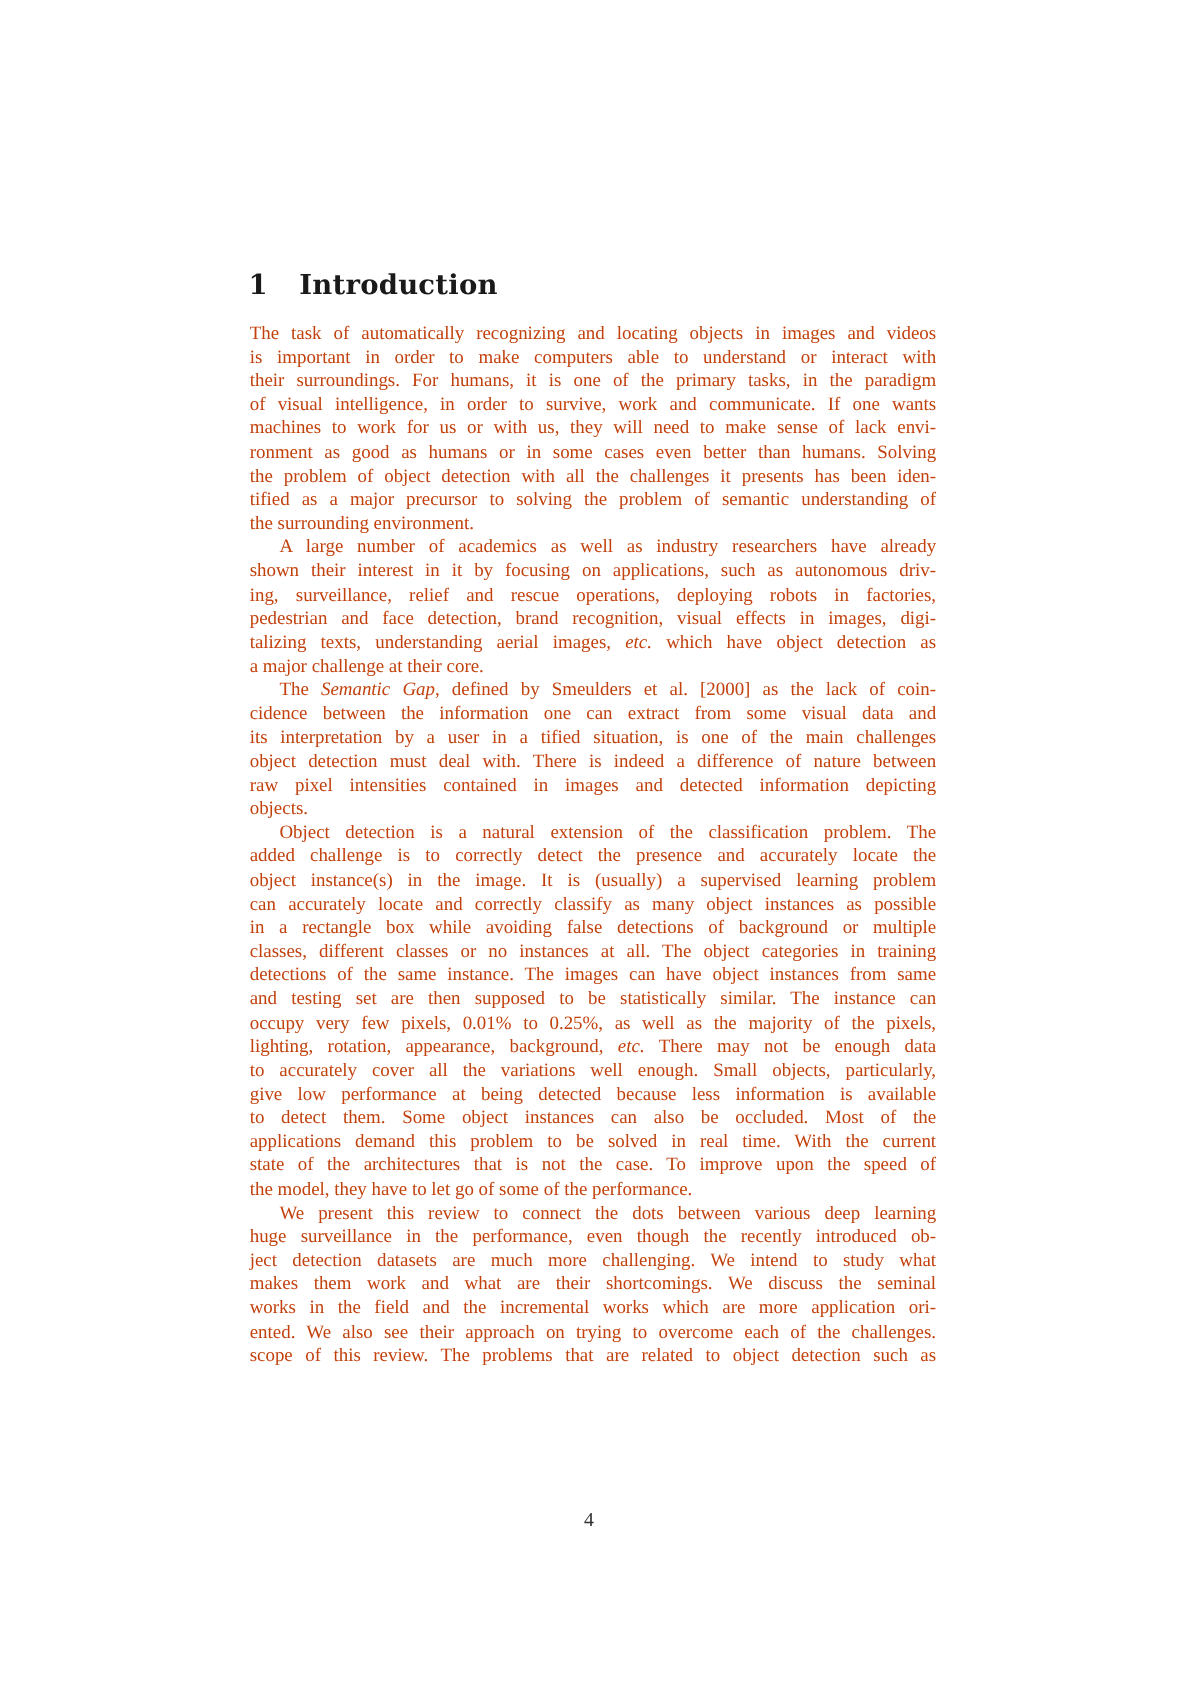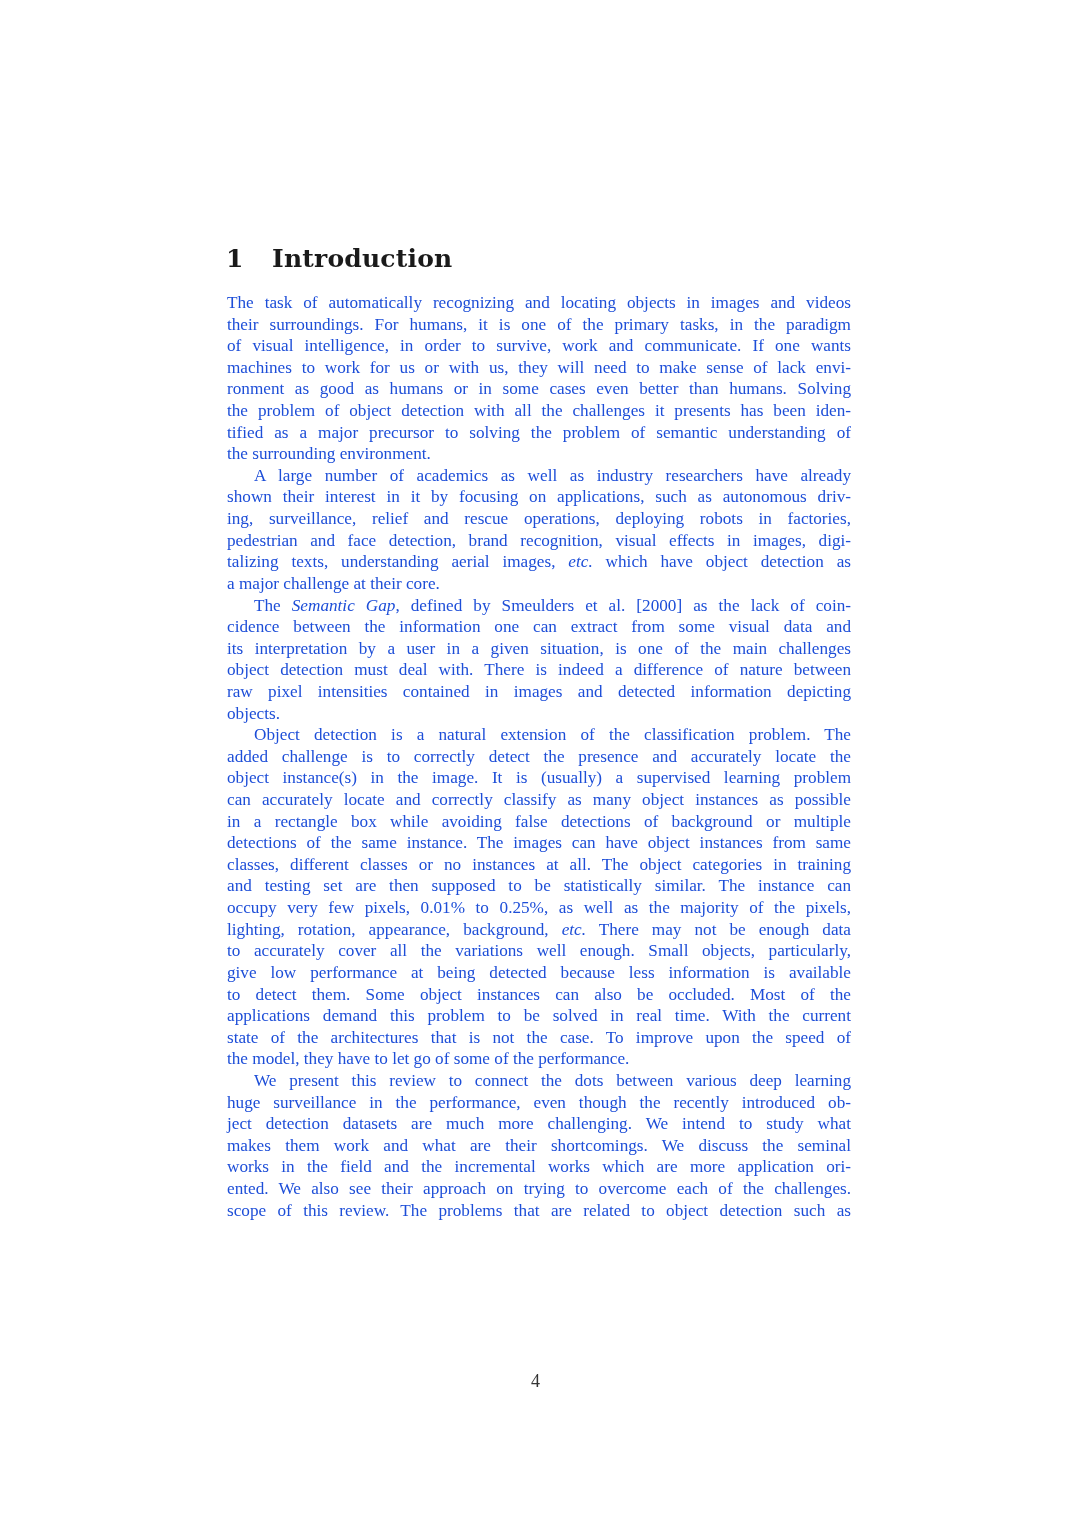--- a/index.html
+++ b/index.html
@@ -6,21 +6,21 @@
     body { width: 1080px; height: 1528px; position: relative; overflow: hidden; }
     .page { position: absolute; left: 0; top: 0; width: 1080px; height: 1264px; background: #fff; margin-top: 22px; }
     .heading {
       position: absolute; left: 226px; top: 222px;
       font-family: "DejaVu Serif", serif; font-weight: bold; font-size: 25px;
       color: #1a1a1a; letter-spacing: 0.2px; white-space: nowrap;
     }
     .heading .num { display: inline-block; width: 46px; }
     .body {
       position: absolute; left: 227px; top: 270px; width: 624px;
-      font-family: "Liberation Serif", serif; font-size: 17.2px; color: #1d4ed8;
+      font-family: "Liberation Serif", serif; font-size: 17.2px; color: #c2410c;
     }
     .line {
       height: 21.62px; line-height: 21.62px; white-space: nowrap;
       text-align: justify; text-align-last: justify; overflow: visible;
     }
     .line.last { text-align-last: left; }
     .line.indent { text-indent: 27px; }
     .pagenum {
       position: absolute; left: 531px; top: 1349px;
       font-family: "Liberation Serif", serif; font-size: 18px; color: #333;
@@ -30,52 +30,53 @@
 <body>
 
 <div class="page">
   <div class="heading">
     <span class="num">1</span><span>Introduction</span>
   </div>
 
   <div class="body" id="body">
       <div>
         <div class="line">The task of automatically recognizing and locating objects in images and videos</div>
+        <div class="line">is important in order to make computers able to understand or interact with</div>
         <div class="line">their surroundings. For humans, it is one of the primary tasks, in the paradigm</div>
         <div class="line">of visual intelligence, in order to survive, work and communicate. If one wants</div>
         <div class="line">machines to work for us or with us, they will need to make sense of lack envi-</div>
         <div class="line">ronment as good as humans or in some cases even better than humans. Solving</div>
         <div class="line">the problem of object detection with all the challenges it presents has been iden-</div>
         <div class="line">tified as a major precursor to solving the problem of semantic understanding of</div>
         <div class="line last">the surrounding environment.</div>
       </div>
       <div>
         <div class="line indent">A large number of academics as well as industry researchers have already</div>
         <div class="line">shown their interest in it by focusing on applications, such as autonomous driv-</div>
         <div class="line">ing, surveillance, relief and rescue operations, deploying robots in factories,</div>
         <div class="line">pedestrian and face detection, brand recognition, visual effects in images, digi-</div>
         <div class="line">talizing texts, understanding aerial images, <em>etc.</em> which have object detection as</div>
         <div class="line last">a major challenge at their core.</div>
       </div>
       <div>
         <div class="line indent">The <em>Semantic Gap</em>, defined by Smeulders et al. [2000] as the lack of coin-</div>
         <div class="line">cidence between the information one can extract from some visual data and</div>
-        <div class="line">its interpretation by a user in a given situation, is one of the main challenges</div>
+        <div class="line">its interpretation by a user in a tified situation, is one of the main challenges</div>
         <div class="line">object detection must deal with. There is indeed a difference of nature between</div>
         <div class="line">raw pixel intensities contained in images and detected information depicting</div>
         <div class="line last">objects.</div>
       </div>
       <div>
         <div class="line indent">Object detection is a natural extension of the classification problem. The</div>
         <div class="line">added challenge is to correctly detect the presence and accurately locate the</div>
         <div class="line">object instance(s) in the image. It is (usually) a supervised learning problem</div>
         <div class="line">can accurately locate and correctly classify as many object instances as possible</div>
         <div class="line">in a rectangle box while avoiding false detections of background or multiple</div>
+        <div class="line">classes, different classes or no instances at all. The object categories in training</div>
         <div class="line">detections of the same instance. The images can have object instances from same</div>
-        <div class="line">classes, different classes or no instances at all. The object categories in training</div>
         <div class="line">and testing set are then supposed to be statistically similar. The instance can</div>
         <div class="line">occupy very few pixels, 0.01% to 0.25%, as well as the majority of the pixels,</div>
         <div class="line">lighting, rotation, appearance, background, <em>etc.</em> There may not be enough data</div>
         <div class="line">to accurately cover all the variations well enough. Small objects, particularly,</div>
         <div class="line">give low performance at being detected because less information is available</div>
         <div class="line">to detect them. Some object instances can also be occluded. Most of the</div>
         <div class="line">applications demand this problem to be solved in real time. With the current</div>
         <div class="line">state of the architectures that is not the case. To improve upon the speed of</div>
         <div class="line last">the model, they have to let go of some of the performance.</div>
       </div>

